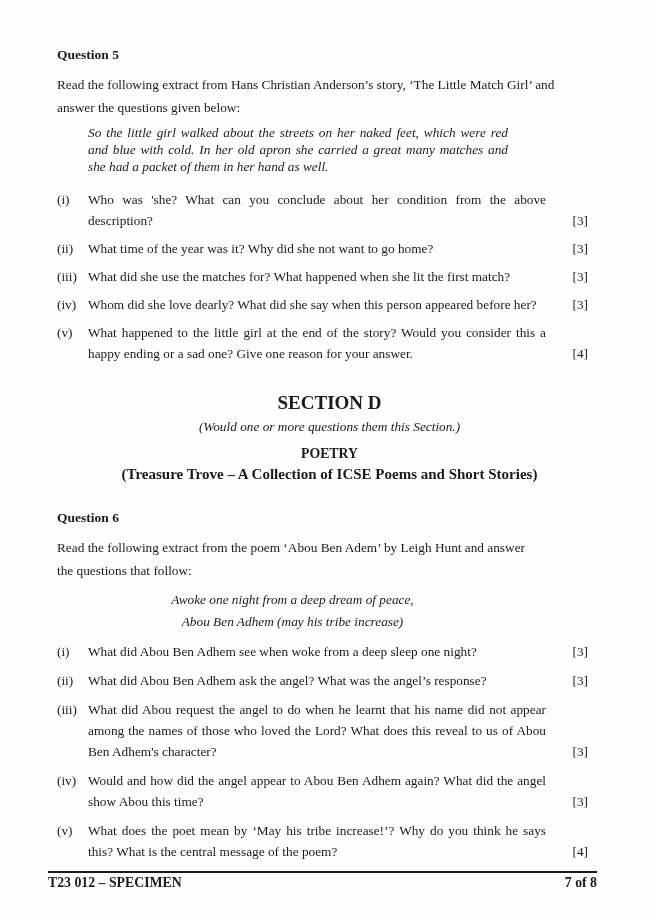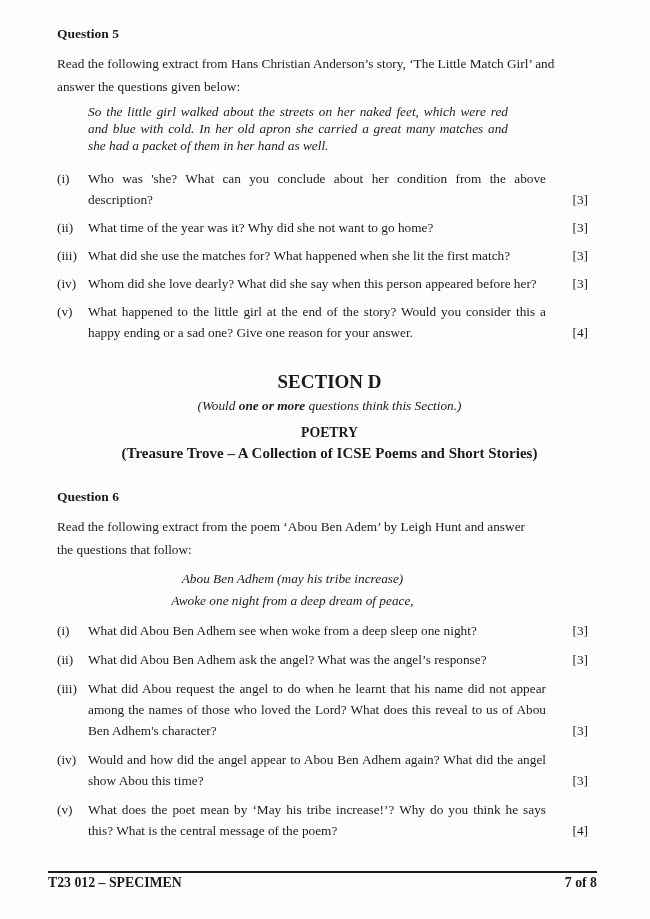--- a/index.html
+++ b/index.html
@@ -8,21 +8,21 @@
     background: #ffffff;
     font-family: "Liberation Serif", "DejaVu Serif", serif;
     color: #1b1b1b;
     font-size: 13.3px;
     -webkit-font-smoothing: antialiased;
   }
   .page {
     position: relative;
     width: 650px; height: 919px;
     box-sizing: border-box;
-    padding: 24px 62px 0 57px;
+    padding: 45px 62px 0 57px;
     background: #fefefe;
     overflow: hidden;
   }
   .q-heading {
     font-weight: bold;
     font-size: 13.5px;
     line-height: 20px;
     margin-bottom: 8px;
   }
   .q-intro {
@@ -72,21 +72,21 @@
     font-weight: bold;
     font-size: 19px;
     line-height: 20px;
     margin-bottom: 3px;
   }
   .section-instruction {
     font-style: italic;
     line-height: 21px;
     margin-bottom: 7px;
   }
-  .section-instruction b { font-weight: bold; text-align: center; }
+  .section-instruction b { font-weight: normal; text-align: center; }
   .poetry-title {
     font-weight: bold;
     font-size: 13.8px;
     line-height: 20px;
   }
   .collection-title {
     font-weight: bold;
     font-size: 15px;
     line-height: 20px;
   }
@@ -144,31 +144,31 @@
       <div class="q-item">
         <span class="q-num">(v)</span>
         <span class="q-text">What happened to the little girl at the end of the story? Would you consider this a happy ending or a sad one? Give one reason for your answer.</span>
         <span class="q-marks">[4]</span>
       </div>
     </div>
   </div>
 
   <div class="section-block">
     <div class="section-title">SECTION D</div>
-    <div class="section-instruction"><span>(Would </span><b>one or more</b><span> questions think this Section.)</span></div>
+    <div class="section-instruction"><span>(Would </span><b>one or more</b><span> questions them this Section.)</span></div>
     <div class="poetry-title">POETRY</div>
     <div class="collection-title">(Treasure Trove – A Collection of ICSE Poems and Short Stories)</div>
   </div>
 
   <div class="q6 q6-block">
     <div class="q-heading">Question 6</div>
     <div class="q-intro q6-intro">Read the following extract from the poem ‘Abou Ben Adem’ by Leigh Hunt and answer the questions that follow:</div>
     <div class="poem">
+      <div>Awoke one night from a deep dream of peace,</div>
       <div>Abou Ben Adhem (may his tribe increase)</div>
-      <div>Awoke one night from a deep dream of peace,</div>
     </div>
 
     <div class="q-items">
       <div class="q-item">
         <span class="q-num">(i)</span>
         <span class="q-text">What did Abou Ben Adhem see when woke from a deep sleep one night?</span>
         <span class="q-marks">[3]</span>
       </div>
       <div class="q-item">
         <span class="q-num">(ii)</span>

